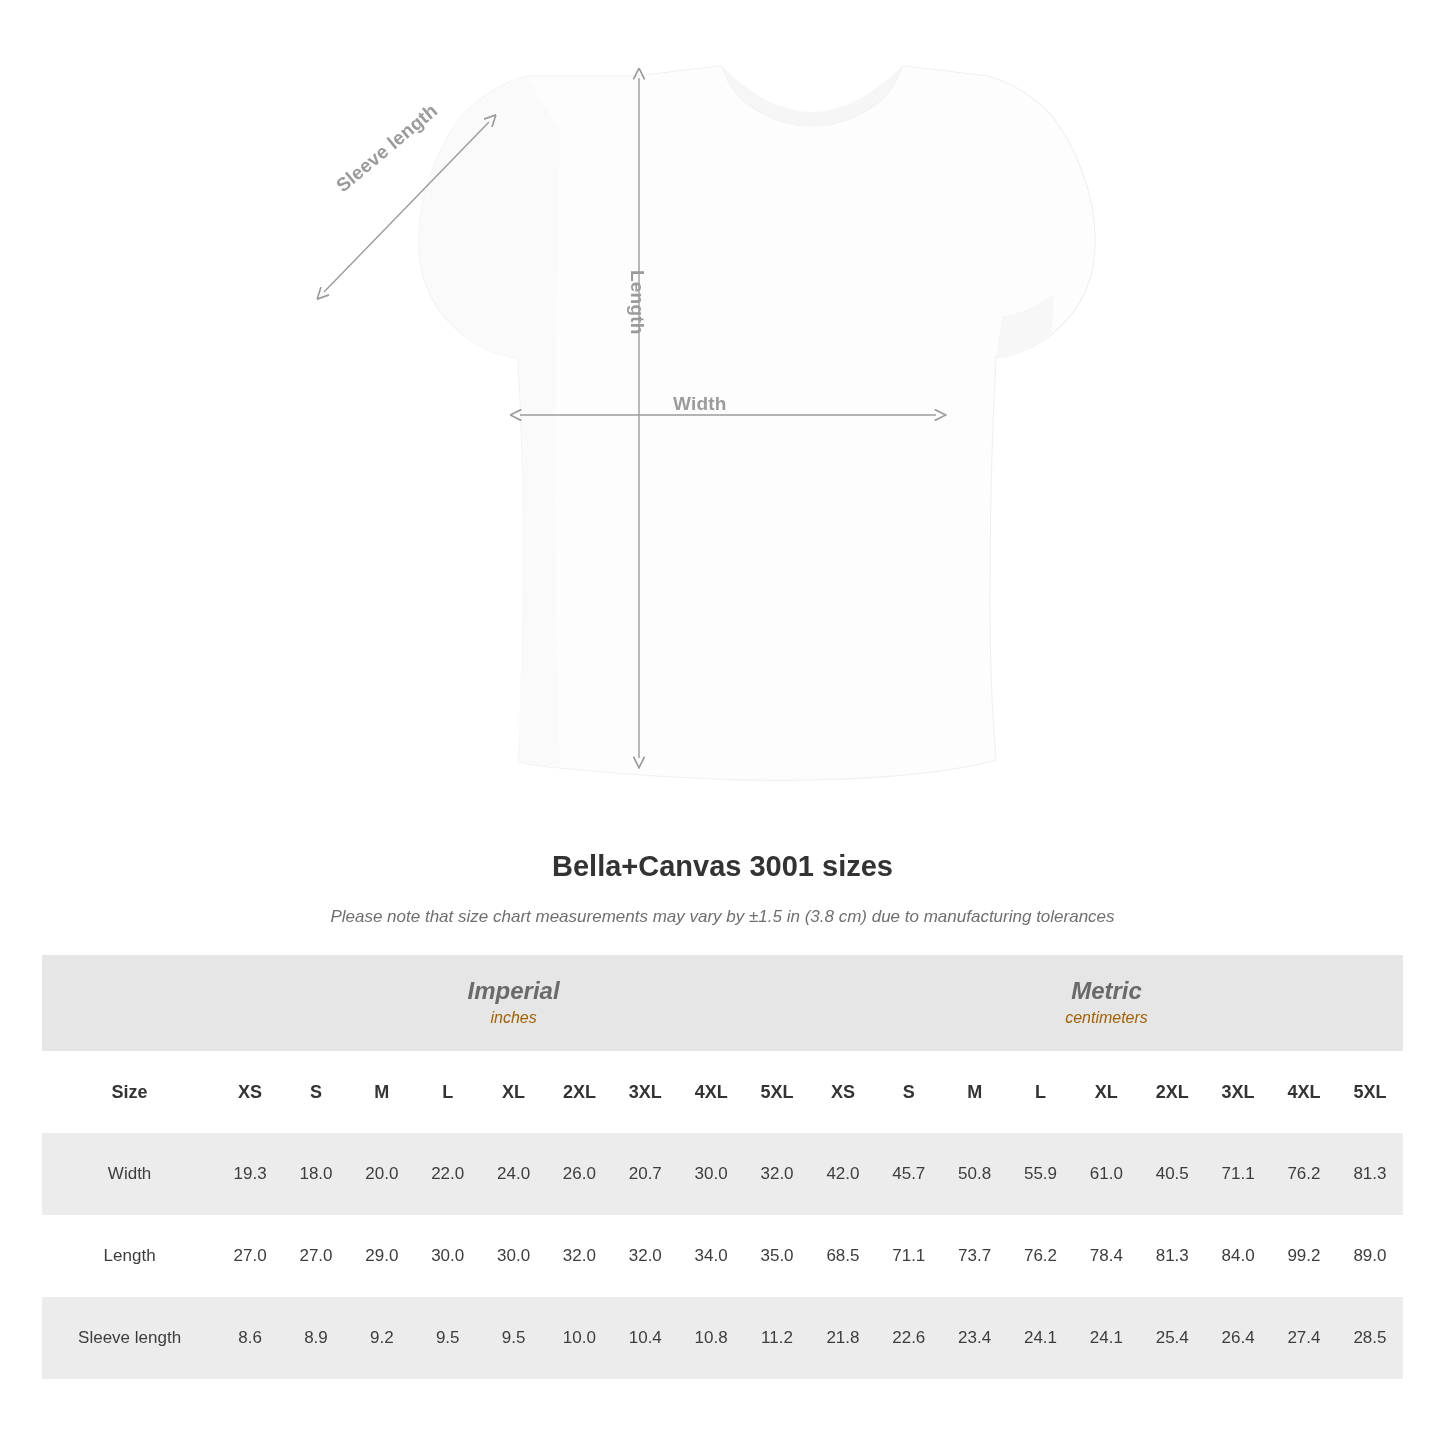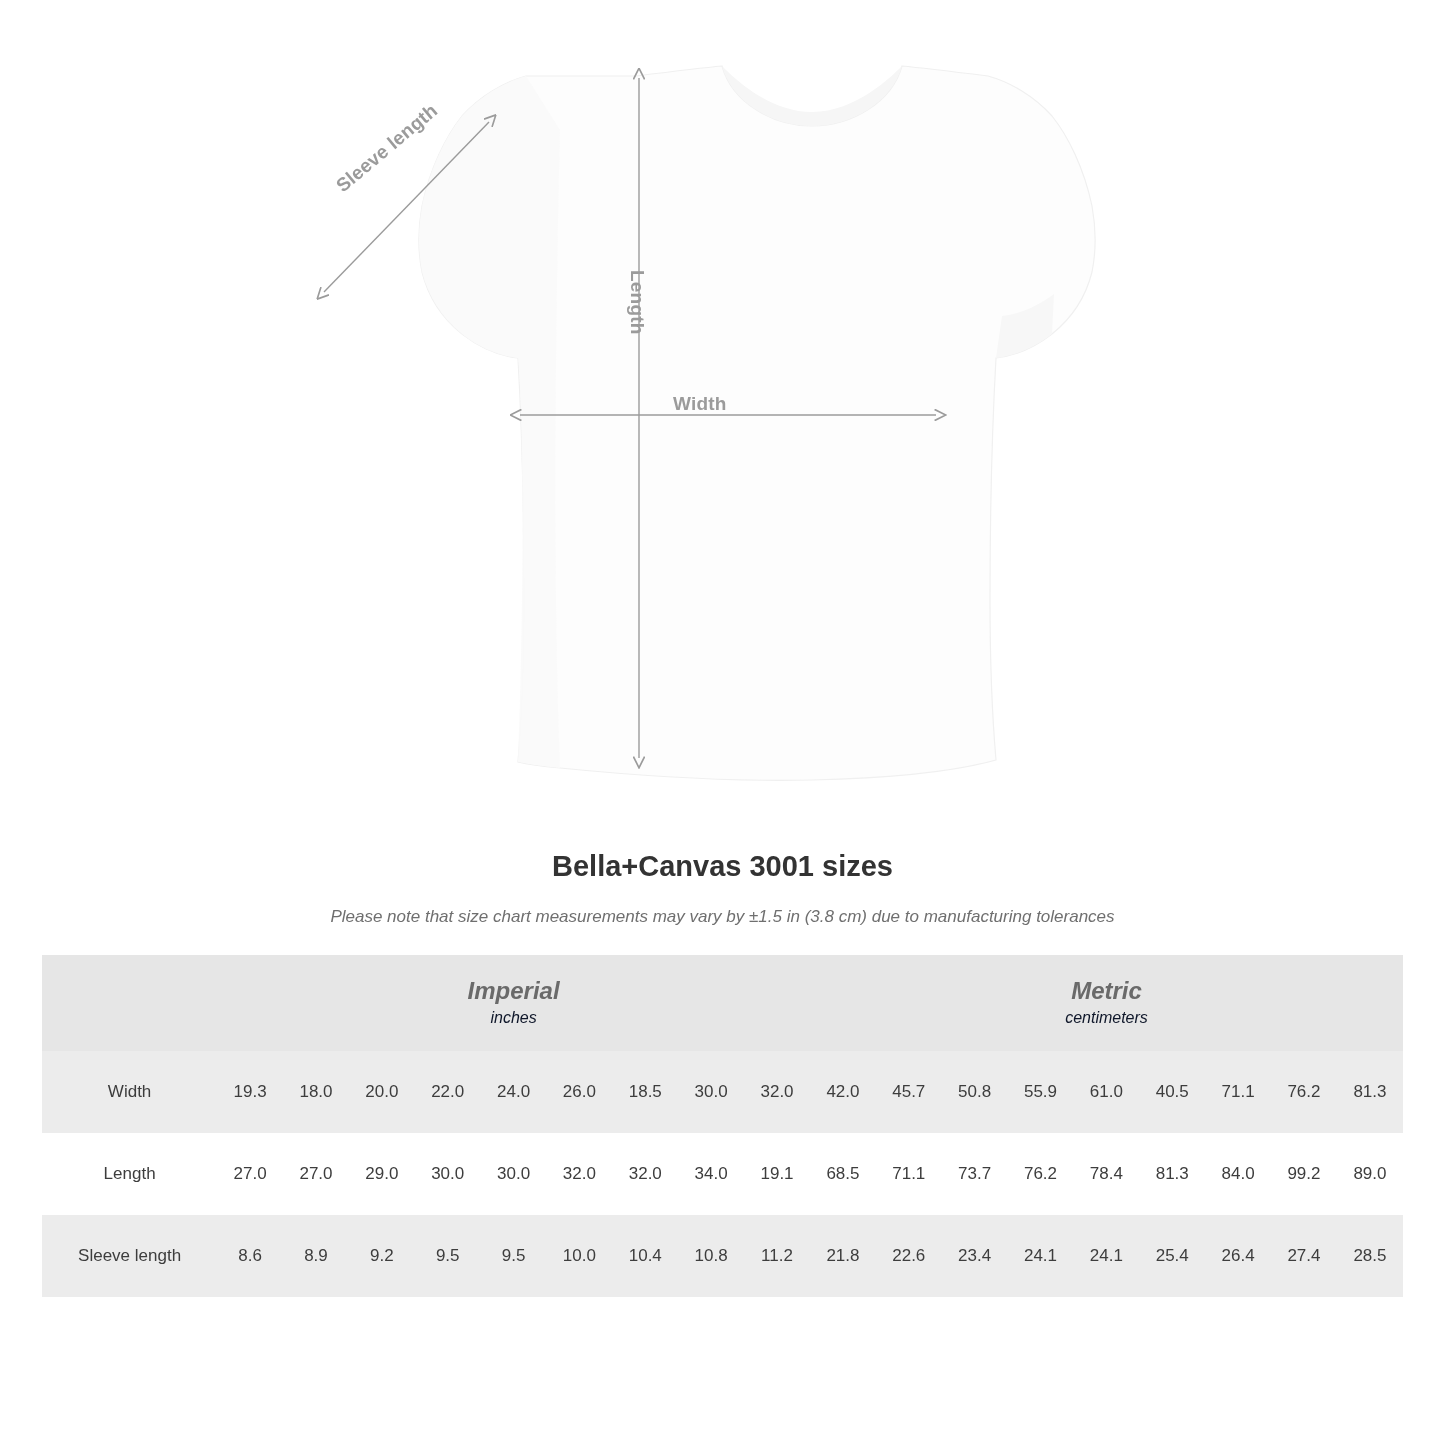--- a/index.html
+++ b/index.html
@@ -103,21 +103,21 @@
     font-size: 24px;
     font-weight: bold;
     font-style: italic;
     color: #6a6a6a;
     display: block;
     line-height: 1.25;
   }
   .unit-sub {
     font-size: 16px;
     font-style: italic;
-    color: #0f172a;
+    color: #a16207;
     display: block;
     line-height: 1.5;
   }
   tr.header-row td {
     background: #ffffff;
     font-weight: bold;
     font-size: 18px;
     color: #343434;
   }
   tr.data-row.shaded td {
@@ -234,30 +234,51 @@
           <td colspan="9">
             <span class="unit-name">Imperial</span>
             <span class="unit-sub">inches</span>
           </td>
           <td colspan="9">
             <span class="unit-name">Metric</span>
             <span class="unit-sub">centimeters</span>
           </td>
         </tr>
 
+        <tr class="header-row">
+          <td>Size</td>
+          <td>XS</td>
+          <td>S</td>
+          <td>M</td>
+          <td>L</td>
+          <td>XL</td>
+          <td>2XL</td>
+          <td>3XL</td>
+          <td>4XL</td>
+          <td>5XL</td>
+          <td>XS</td>
+          <td>S</td>
+          <td>M</td>
+          <td>L</td>
+          <td>XL</td>
+          <td>2XL</td>
+          <td>3XL</td>
+          <td>4XL</td>
+          <td>5XL</td>
+        </tr>
 
         <tr class="data-row shaded">
           <td class="row-label">Width</td>
           <td>19.3</td>
           <td>18.0</td>
           <td>20.0</td>
           <td>22.0</td>
           <td>24.0</td>
           <td>26.0</td>
-          <td>18.5</td>
+          <td>20.7</td>
           <td>30.0</td>
           <td>32.0</td>
           <td>42.0</td>
           <td>45.7</td>
           <td>50.8</td>
           <td>55.9</td>
           <td>61.0</td>
           <td>40.5</td>
           <td>71.1</td>
           <td>76.2</td>
@@ -267,21 +288,21 @@
         <tr class="data-row">
           <td class="row-label">Length</td>
           <td>27.0</td>
           <td>27.0</td>
           <td>29.0</td>
           <td>30.0</td>
           <td>30.0</td>
           <td>32.0</td>
           <td>32.0</td>
           <td>34.0</td>
-          <td>19.1</td>
+          <td>35.0</td>
           <td>68.5</td>
           <td>71.1</td>
           <td>73.7</td>
           <td>76.2</td>
           <td>78.4</td>
           <td>81.3</td>
           <td>84.0</td>
           <td>99.2</td>
           <td>89.0</td>
         </tr>

